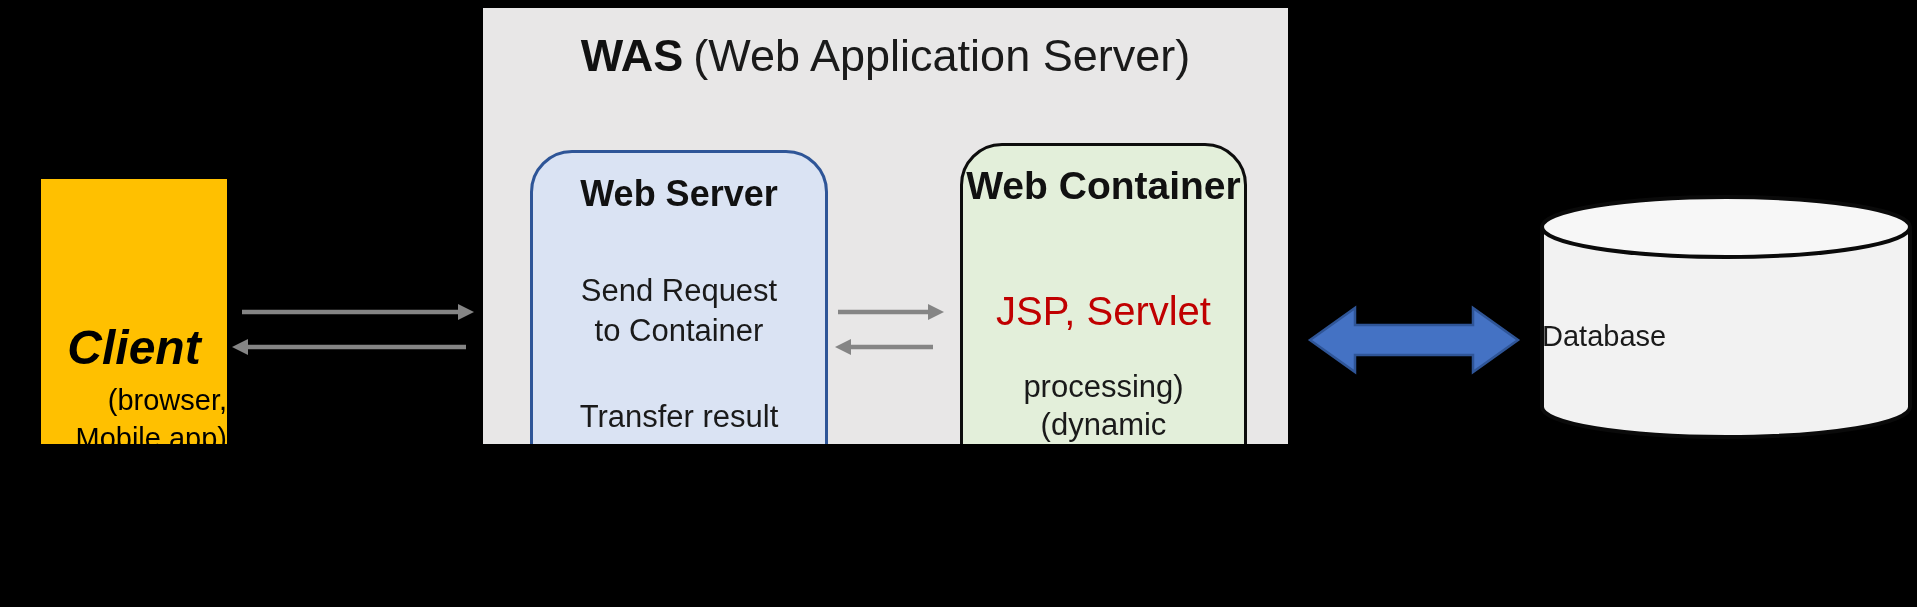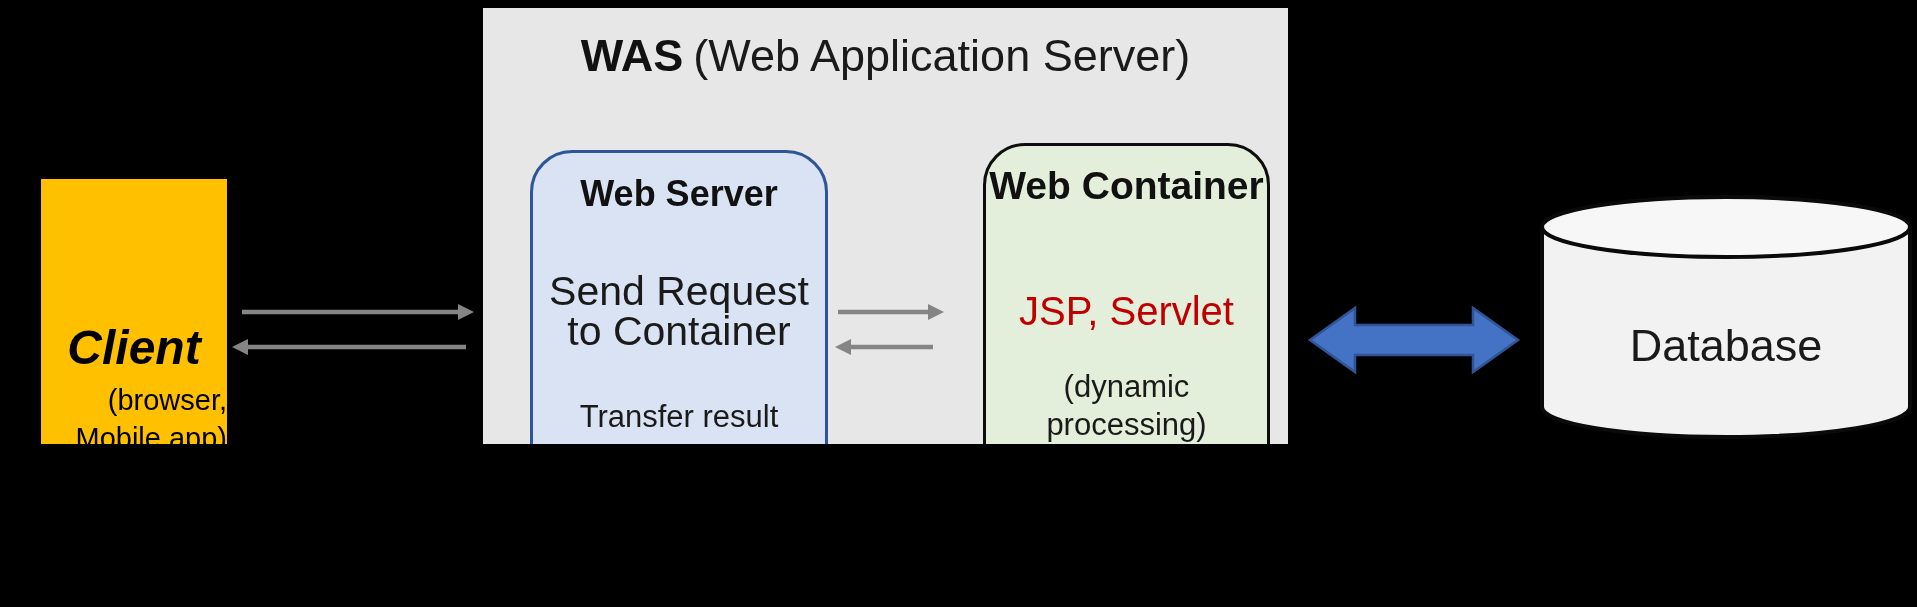--- a/index.html
+++ b/index.html
@@ -23,40 +23,40 @@
   
   .client-box{position:absolute;left:41px;top:179px;width:186px;height:345px;background:var(--client_bg);z-index:1;}
   .client-text{position:absolute;top:142px;left:0;width:100%;text-align:center;color:var(--client_text);}
   .client-title{font-size:48px;font-weight:bold;line-height:54px;font-style:italic;}
   .client-sub{font-size:29px;line-height:38px;margin-top:6px;text-align:right;}
 
   
   .web-server-box{position:absolute;left:530px;top:150px;width:298px;height:407px;background:var(--web_server_bg);
     border:3px solid var(--web_server_border);border-radius:42px;z-index:1;text-align:center;color:var(--text_dark);}
   .ws-title{margin-top:20px;font-size:36px;font-weight:bold;color:#111;}
-  .ws-para1{margin-top:56px;font-size:41px;line-height:40px;}
+  .ws-para1{margin-top:56px;font-size:31px;line-height:40px;}
   .ws-para2{margin-top:46px;font-size:31px;line-height:40px;}
 
-  .web-container-box{position:absolute;left:983px;top:143px;width:287px;height:407px;background:var(--web_container_bg);
+  .web-container-box{position:absolute;left:960px;top:143px;width:287px;height:407px;background:var(--web_container_bg);
     border:3px solid var(--web_container_border);border-radius:42px;z-index:1;text-align:center;color:var(--text_dark);}
   .wc-title{margin-top:18px;font-size:39px;font-weight:bold;color:#111;}
   .wc-tech{margin-top:84px;font-size:40px;line-height:38px;color:var(--jsp_text);}
   .wc-note{margin-top:38px;font-size:31px;line-height:38px;}
 
   
   .svg-layer{position:absolute;left:0;top:0;width:1917px;height:607px;z-index:2;pointer-events:none;}
   .gray-arrow line{stroke:var(--gray_arrow);stroke-width:4.5px;}
   .gray-arrow polygon{fill:var(--gray_arrow);}
   .blue-arrow{fill:var(--blue_arrow_fill);stroke:var(--blue_arrow_border);stroke-width:2.5px;stroke-linejoin:miter;}
   .db-body{fill:var(--db_fill);stroke:var(--db_stroke);stroke-width:4px;}
   .db-top{fill:var(--db_top_fill);stroke:var(--db_stroke);stroke-width:4px;}
 
   
-  .db-label{position:absolute;left:1542px;top:320px;width:368px;text-align:center;
-    font-size:45px;color:var(--text_dark);z-index:3;}
+  .db-label{position:absolute;left:1542px;top:320px;width:368px;text-align:left;
+    font-size:29px;color:var(--text_dark);z-index:3;}
 </style>
 </head>
 <body>
 
 <div class="canvas">
 
   <div class="was-panel">
     <div class="was-title">
       <span class="bold">WAS</span><span class="rest">(Web Application Server)</span>
     </div>
@@ -80,22 +80,22 @@
     </div>
     <div class="ws-para2">
       <div>Transfer result</div>
     </div>
   </div>
 
   <div class="web-container-box">
     <div class="wc-title">Web Container</div>
     <div class="wc-tech">JSP, Servlet</div>
     <div class="wc-note">
+      <div>processing)</div>
       <div>(dynamic</div>
-      <div>processing)</div>
     </div>
   </div>
 
   <svg class="svg-layer" viewBox="0 0 1917 607">
 
     <g class="gray-arrow">
       <line x1="242" y1="312" x2="458" y2="312"></line>
       <polygon points="458,304 474,312 458,320"></polygon>
     </g>
 

